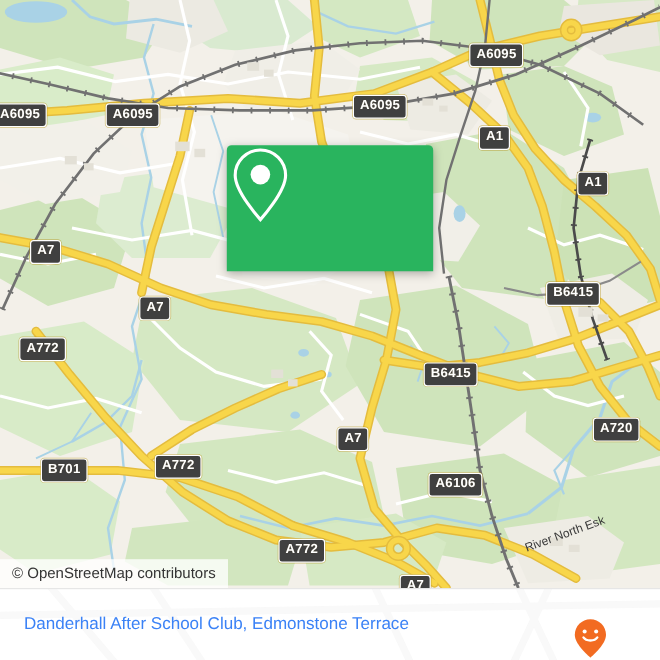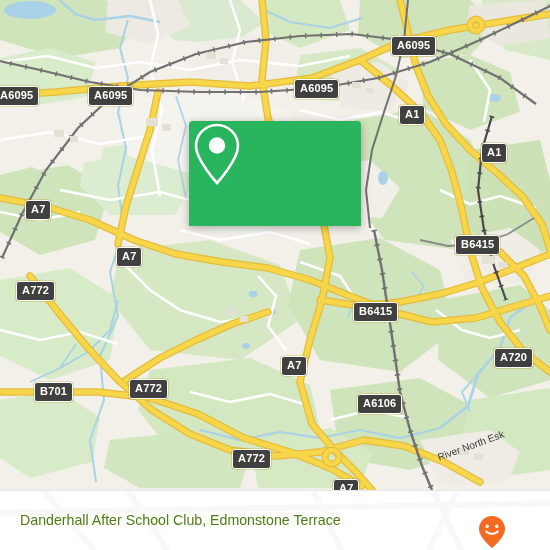--- a/index.html
+++ b/index.html
@@ -108,21 +108,21 @@
   }
   #footer-watermark {
     position: absolute; left: 0; top: -18px;
     width: 550px; height: 96px;
     opacity: .055;
     pointer-events: none;
   }
   #footer-text {
     position: relative; z-index: 2;
     margin-left: 20px;
-    color: #4d7c0f;
+    color: #3b82f6;
     font-size: 14.2px;
     line-height: 19px;
     max-width: 400px;
   }
   #brand {
     position: absolute; right: 14px; top: 24px;
     display: flex; align-items: center; z-index: 3; flex-direction: column;
   }
   #brand-word {
     font-size: 31px;
@@ -327,20 +327,23 @@
 
     <div id="popup">
       <div id="popup-top">
         <svg width="56" height="66" viewBox="0 0 56 66">
           <path d="M28 4 C16.4 4 7 13.4 7 25 C7 39 28 62 28 62 C28 62 49 39 49 25 C49 13.4 39.6 4 28 4 Z" fill="none" stroke="#ffffff" stroke-width="2.6"></path>
           <circle cx="28" cy="24.5" r="8.2" fill="#ffffff"></circle>
         </svg>
       </div>
     </div>
 
+    <div id="attribution">
+      <span>© OpenStreetMap contributors</span>
+    </div>
   </div>
 
   <div id="footer">
     <svg id="footer-watermark" viewBox="0 0 550 96">
       <g stroke="#8c8c8c" fill="none" stroke-width="6">
         <path d="M20,-10 L110,96"></path>
         <path d="M110,-10 L180,96"></path>
         <path d="M300,-10 L350,96"></path>
         <path d="M420,-10 L470,96"></path>
         <path d="M470,-10 L420,96"></path>

